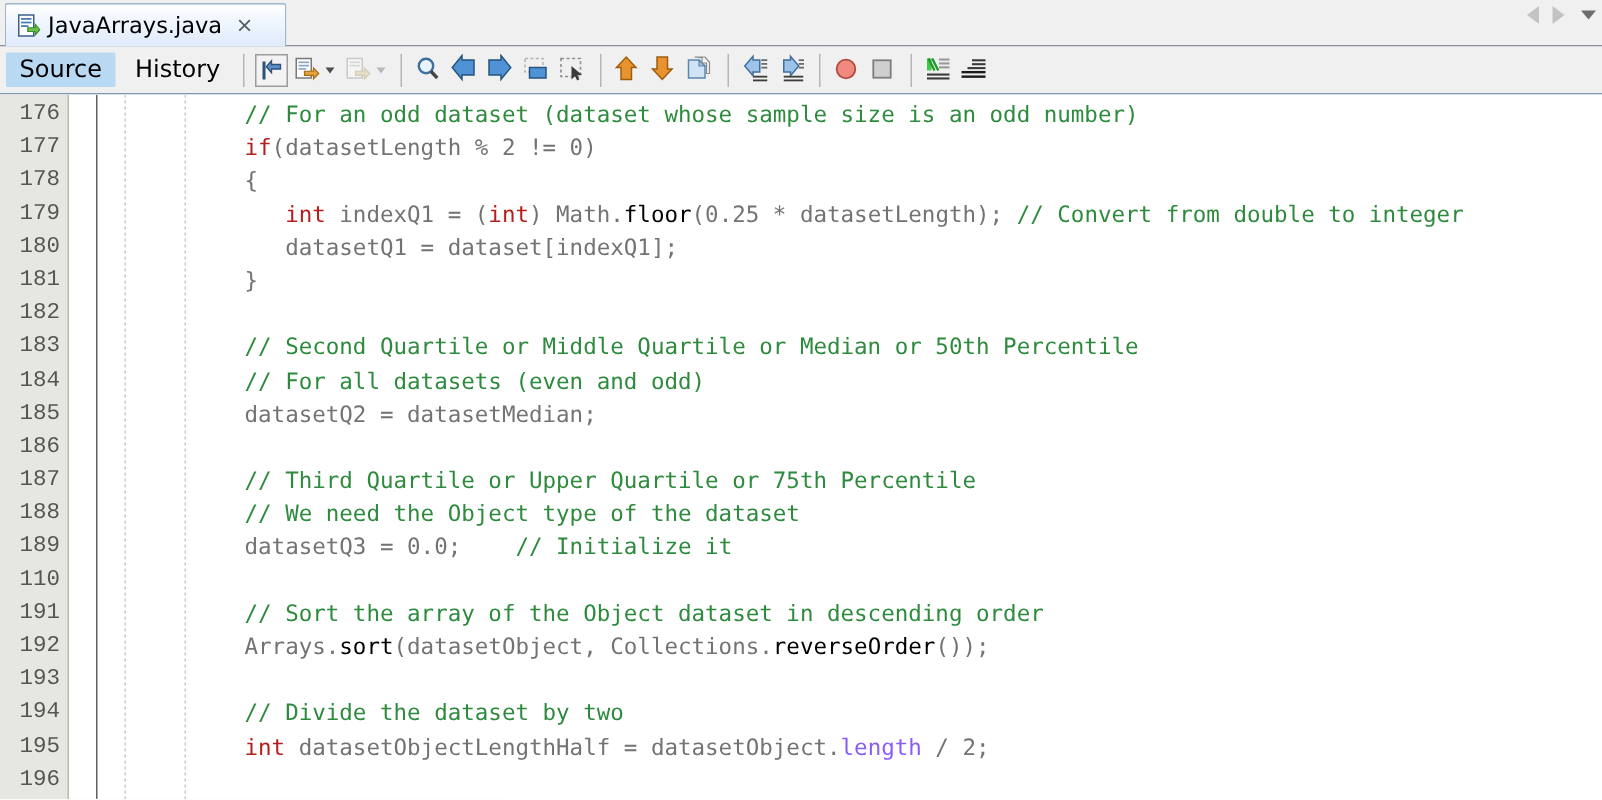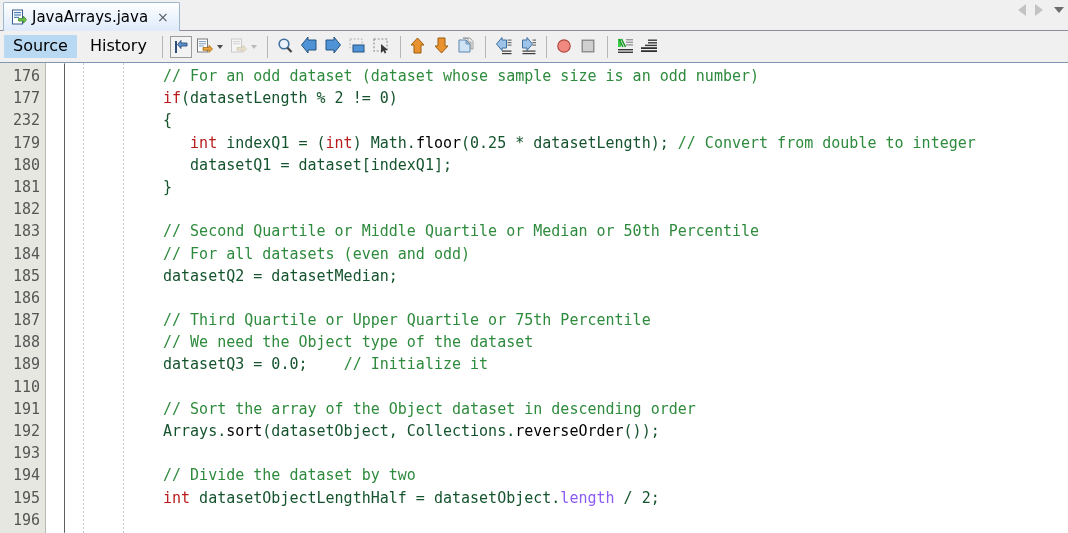--- a/index.html
+++ b/index.html
@@ -32,21 +32,21 @@
     box-sizing: border-box;
   }
   .doctab {
     position: absolute;
     left: 3px;
     top: 2px;
     height: 29px;
     box-sizing: border-box;
     display: flex;
     align-items: center;
-    padding: 0 10px 0 7px;
+    padding: 0 21px 0 7px;
     background: linear-gradient(to bottom, #ffffff 0%, #eef5fd 45%, #dfeafb 100%);
     border: 1px solid #9fb6cd;
     border-bottom: none;
     border-radius: 2px 2px 0 0;
   }
   .doctab .tab-icon {
     width: 16px;
     height: 16px;
     margin-right: 5px;
     flex: 0 0 auto;
@@ -163,20 +163,21 @@
     font-family: "DejaVu Sans Mono", monospace;
     font-size: 15px;
     color: #555555;
     text-align: right;
     padding-top: 2px;
   }
   .gutter-nums div {
     height: 22.2px;
     line-height: 22.2px;
     padding-right: 5px;
+    font-family: Liberation Mono, monospace;
   }
 
   .codewrap {
     position: absolute;
     left: 47px; top: 0; right: 0; bottom: 0;
     overflow: hidden;
     border-radius: 21px;
   }
   .margin-line {
     position: absolute;
@@ -204,21 +205,21 @@
     font-size: 15px;
     white-space: pre;
   }
   .codelines .ln {
     height: 22.2px;
     line-height: 22.2px;
     white-space: pre;
   }
   .cm  { color: #2e8b3d; }           
   .kw  { color: #b91c1c; }           
-  .pl  { color: #14532d; }           
+  .pl  { color: #737373; }           
   .mth { color: #000000; }  
   .fld { color: #8b5cf6; }           
 </style>
 </head>
 <body>
 
 <div class="ide">
 
   <div class="tabrow">
     <div class="doctab">
@@ -397,21 +398,21 @@
       </span>
     </div>
   </div>
 
   <div class="editor">
 
     <div class="gutter">
       <div class="gutter-nums">
           <div>176</div>
           <div>177</div>
-          <div>232</div>
+          <div>178</div>
           <div>179</div>
           <div>180</div>
           <div>181</div>
           <div>182</div>
           <div>183</div>
           <div>184</div>
           <div>185</div>
           <div>186</div>
           <div>187</div>
           <div>188</div>

